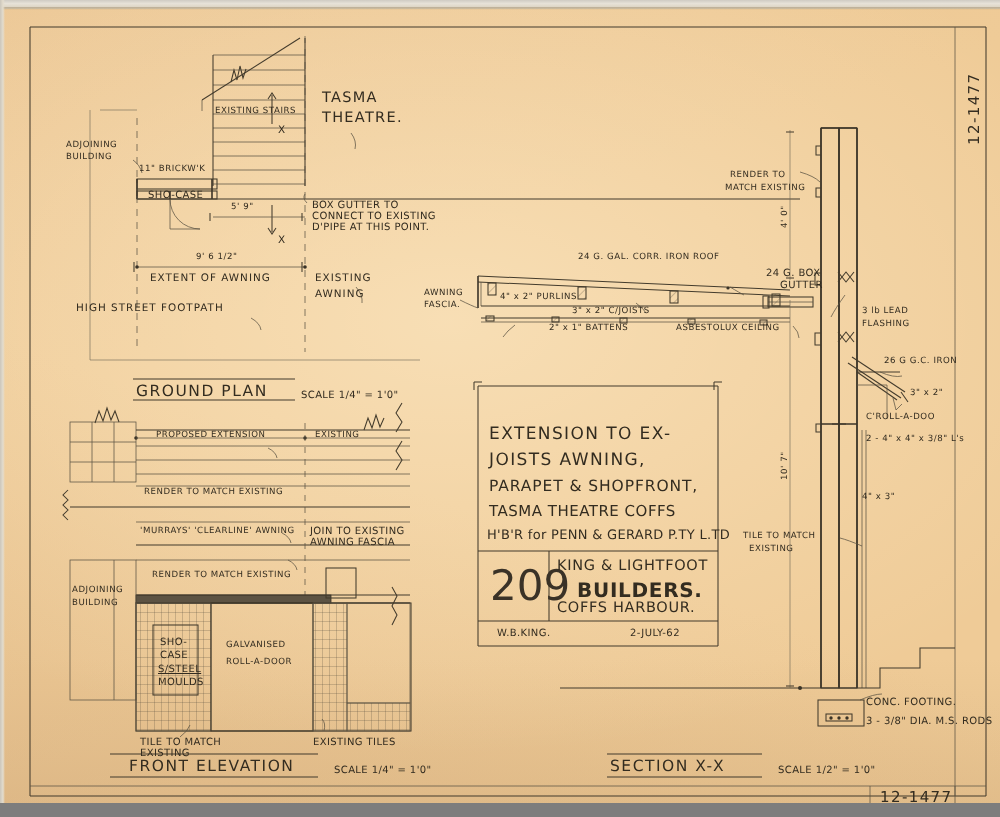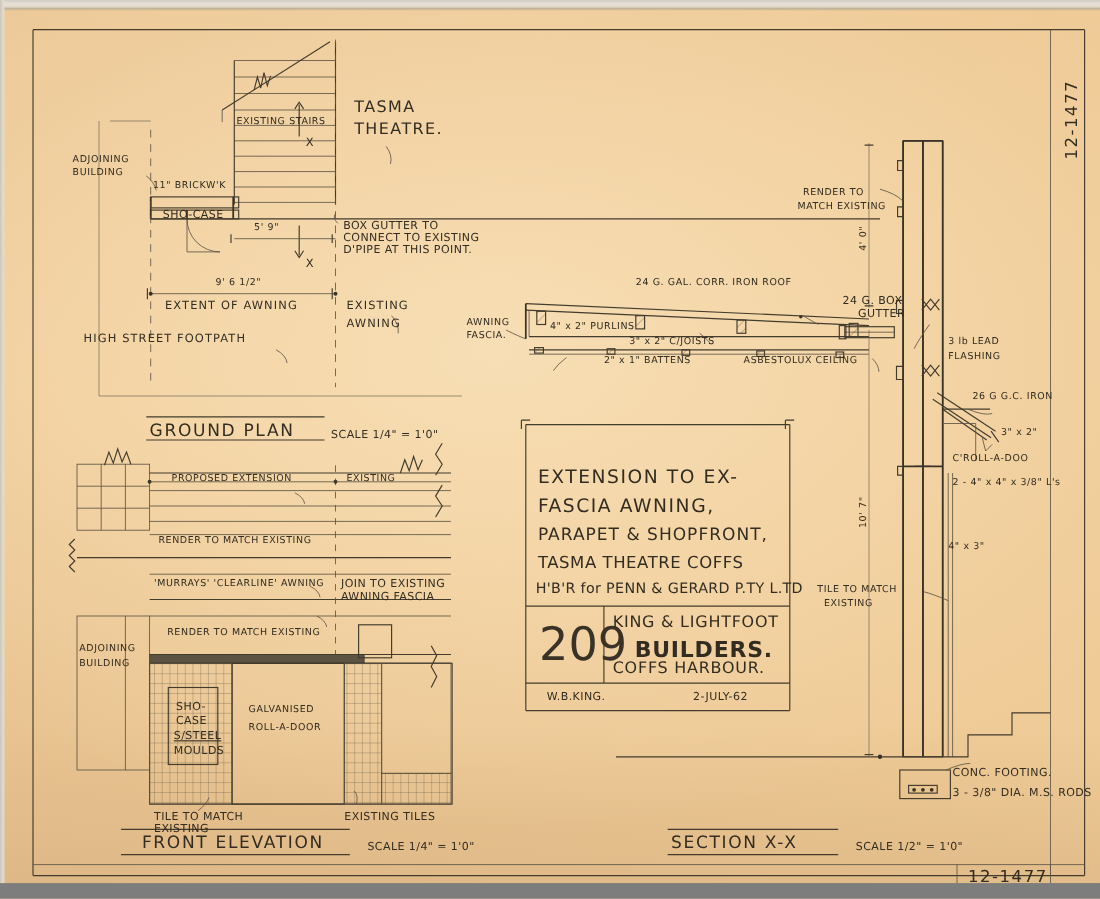--- a/index.html
+++ b/index.html
@@ -404,21 +404,21 @@
   <div class="hand xs" style="left:866px;top:697px;">CONC. FOOTING.</div>
   <div class="hand xs" style="left:866px;top:716px;">3 - 3/8" DIA. M.S. RODS</div>
 
   <div class="hand sm" style="left:780px;top:228px;transform:rotate(-90deg);transform-origin:left top;">4' 0"</div>
   <div class="hand sm" style="left:780px;top:480px;transform:rotate(-90deg);transform-origin:left top;">10' 7"</div>
 
   <div class="hand title" style="left:610px;top:757px;">SECTION X-X</div>
   <div class="hand xs" style="left:778px;top:765px;">SCALE 1/2" = 1'0"</div>
 
   <div class="hand xl" style="left:489px;top:424px;">EXTENSION TO EX-</div>
-  <div class="hand xl" style="left:489px;top:450px;">FASCIA AWNING,</div>
+  <div class="hand xl" style="left:489px;top:450px;">JOISTS AWNING,</div>
   <div class="hand" style="left:489px;top:477px;font-size:15.5px;letter-spacing:.9px;">PARAPET &amp; SHOPFRONT,</div>
   <div class="hand" style="left:489px;top:503px;font-size:15px;letter-spacing:.5px;">TASMA THEATRE COFFS</div>
   <div class="hand" style="left:487px;top:528px;font-size:13px;letter-spacing:.3px;">H'B'R for PENN &amp; GERARD P.TY L.TD</div>
 
   <div class="hand big209" style="left:490px;top:561px;">209</div>
   <div class="hand" style="left:557px;top:558px;font-size:14.5px;letter-spacing:.7px;">KING &amp; LIGHTFOOT</div>
   <div class="hand" style="left:577px;top:579px;font-size:20px;letter-spacing:.7px;font-weight:bold;">BUILDERS.</div>
   <div class="hand" style="left:557px;top:600px;font-size:14.5px;letter-spacing:.7px;">COFFS HARBOUR.</div>
 
   <div class="hand xs" style="left:497px;top:628px;">W.B.KING.</div>

